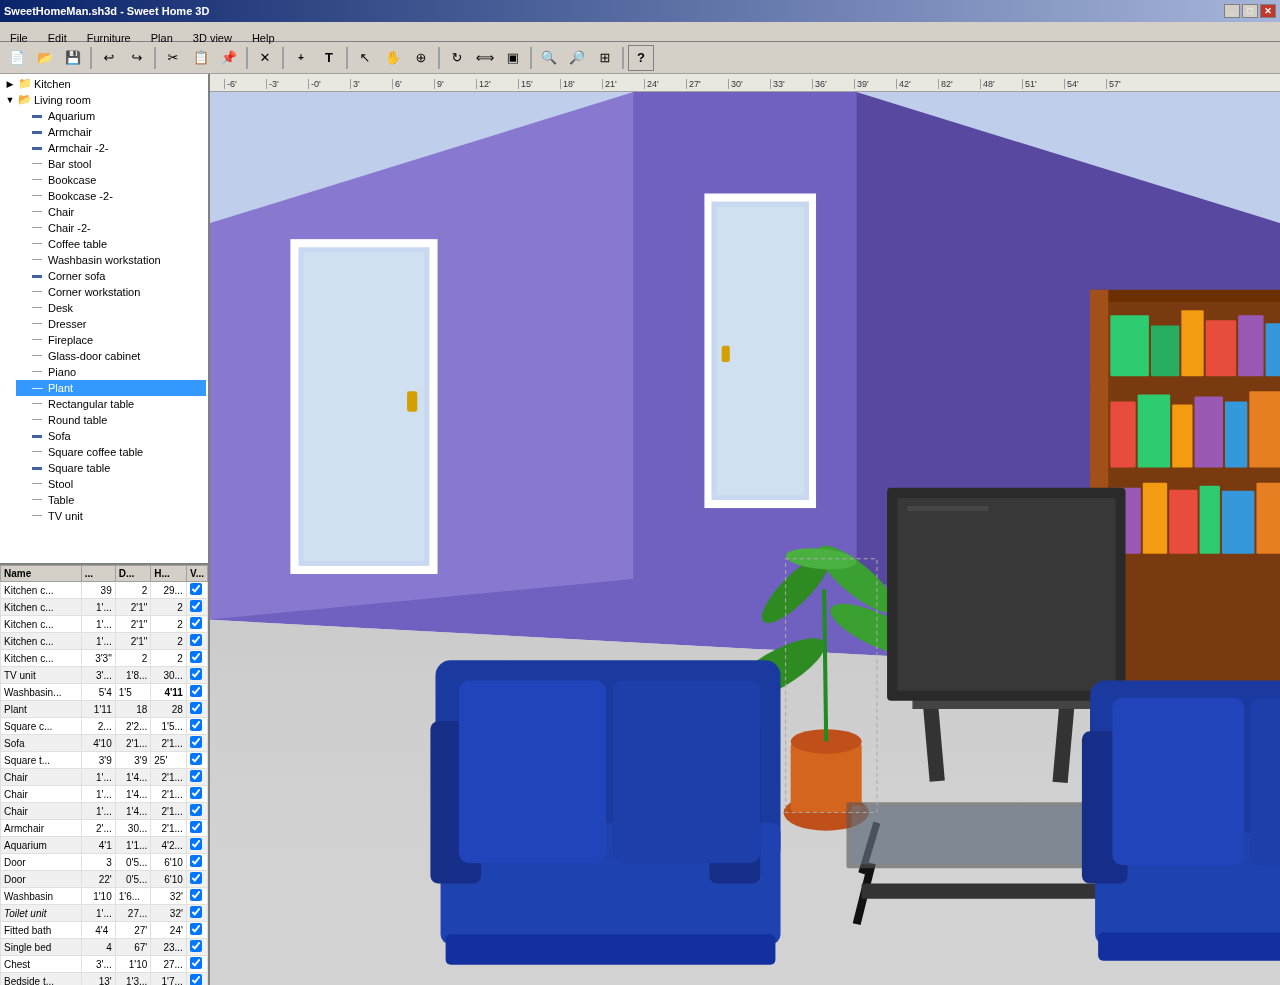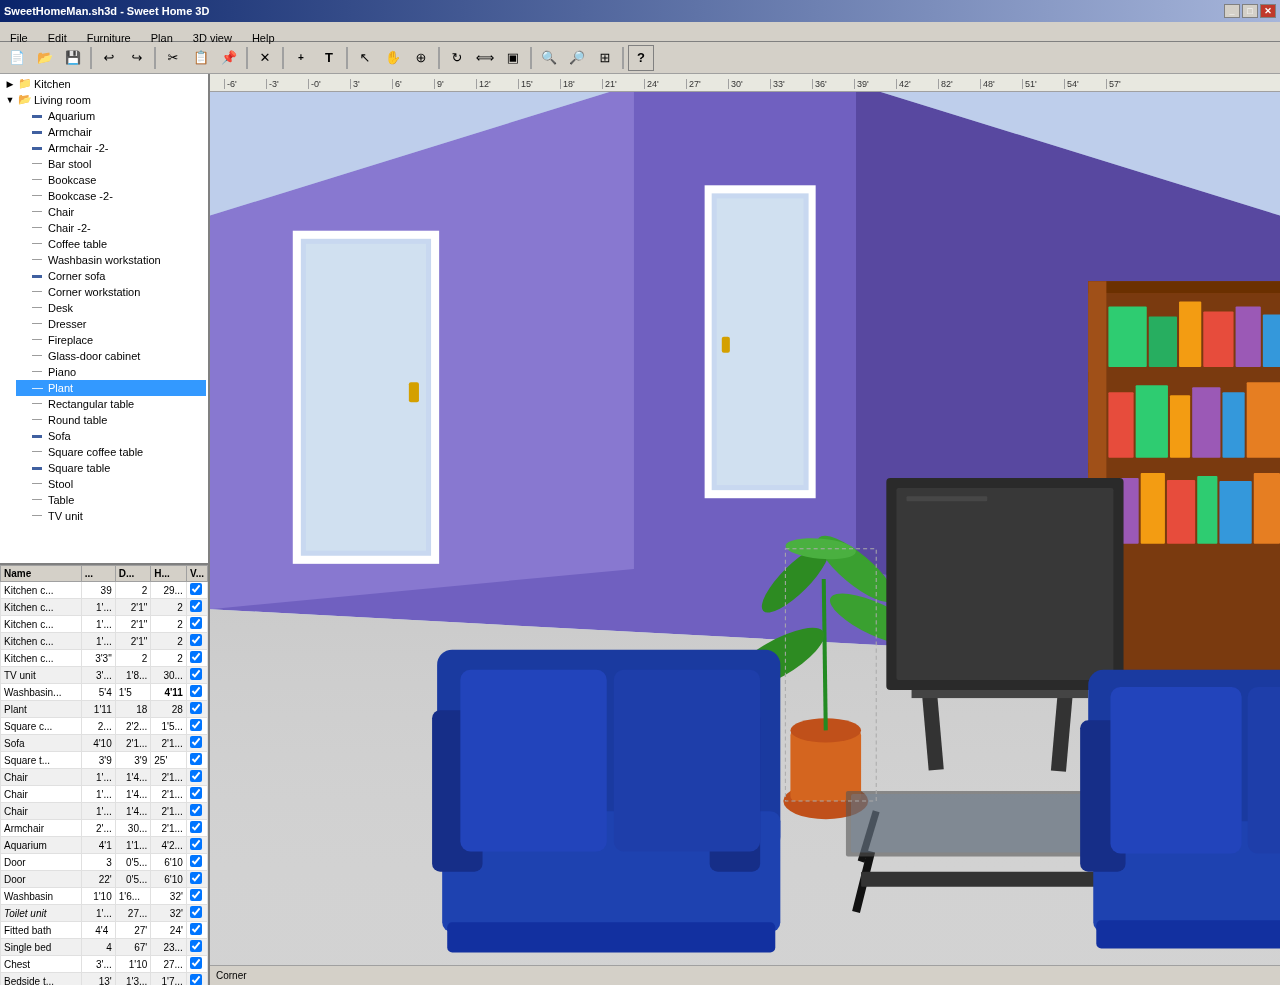--- a/index.html
+++ b/index.html
@@ -739,18 +739,15 @@
 
         <rect x="878" y="828" width="308" height="28" fill="#1230a0" rx="5"></rect>
 
         <rect x="892" y="597" width="130" height="165" fill="#2244bb" rx="10"></rect>
         <rect x="1028" y="597" width="130" height="165" fill="#1e3eaa" rx="10"></rect>
 
         <rect x="570" y="460" width="90" height="250" fill="none" stroke="#aaaaaa" stroke-width="1" stroke-dasharray="4,3"></rect>
       </svg>
     </div>
 
-    <div id="status-bar">
-      <span>Corner</span>
-    </div>
 
   </div>
 </div>
 
 </body></html>

